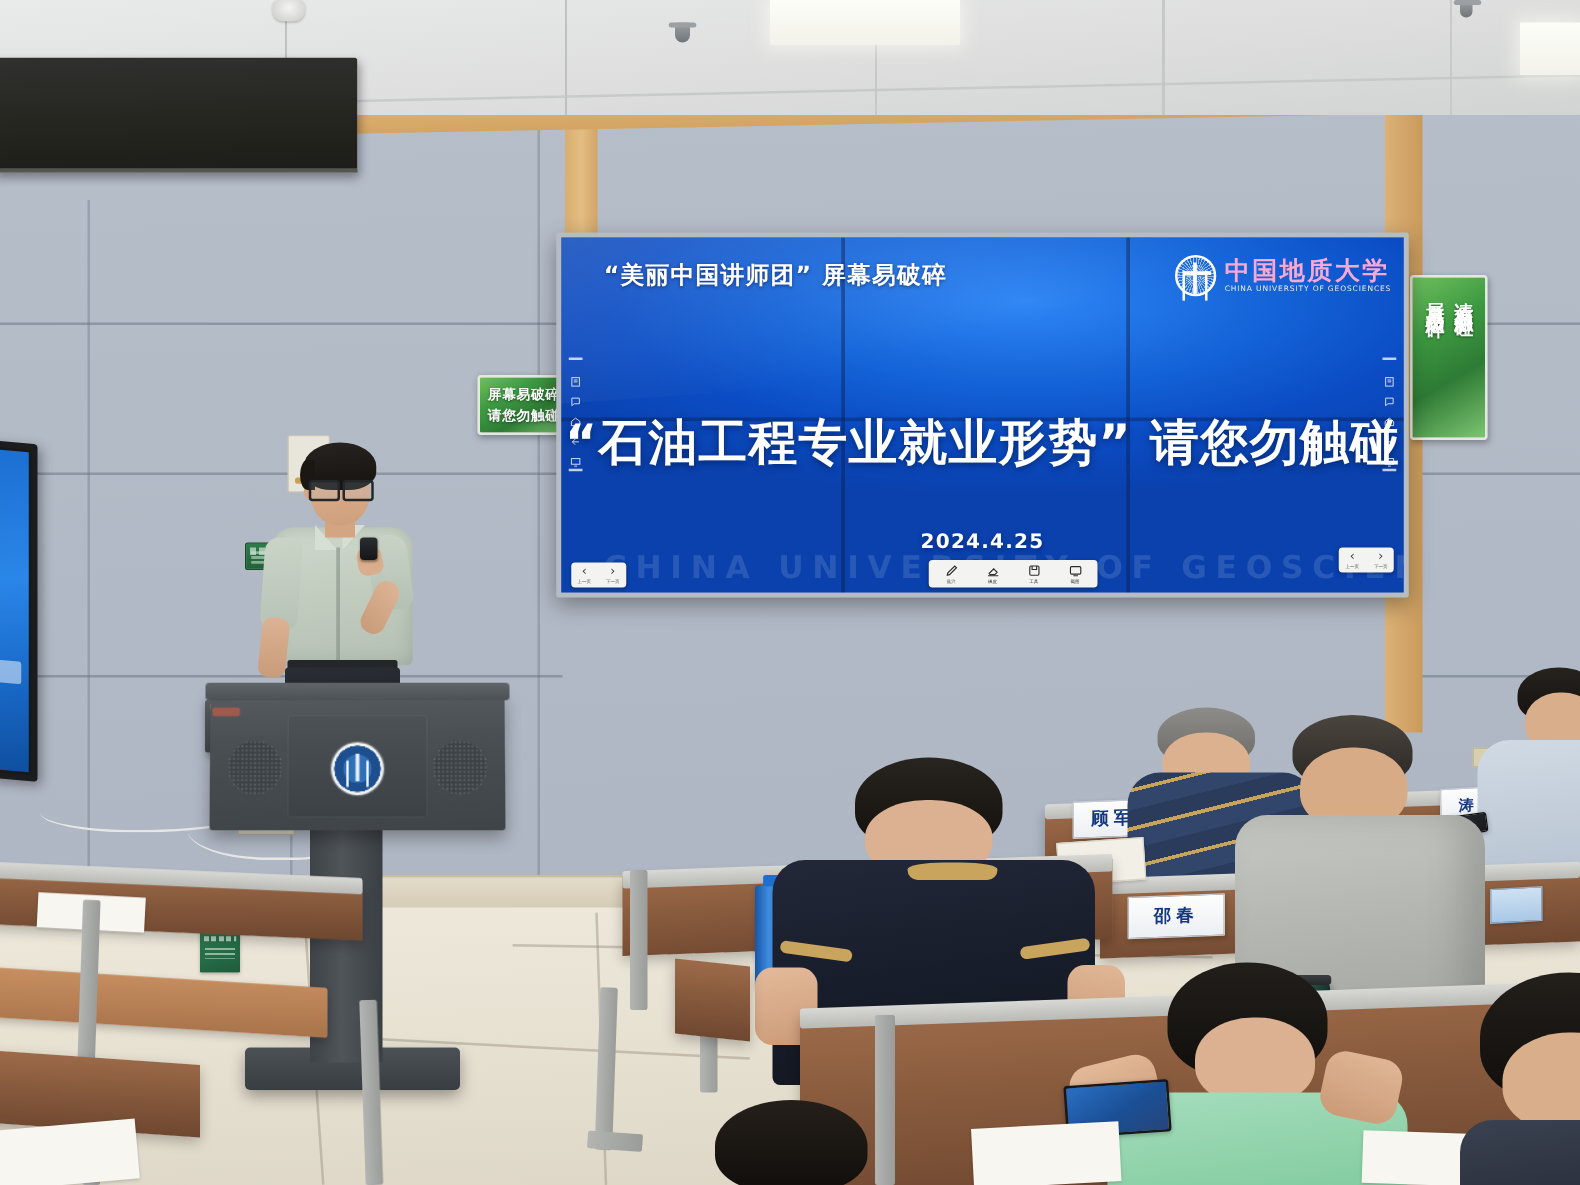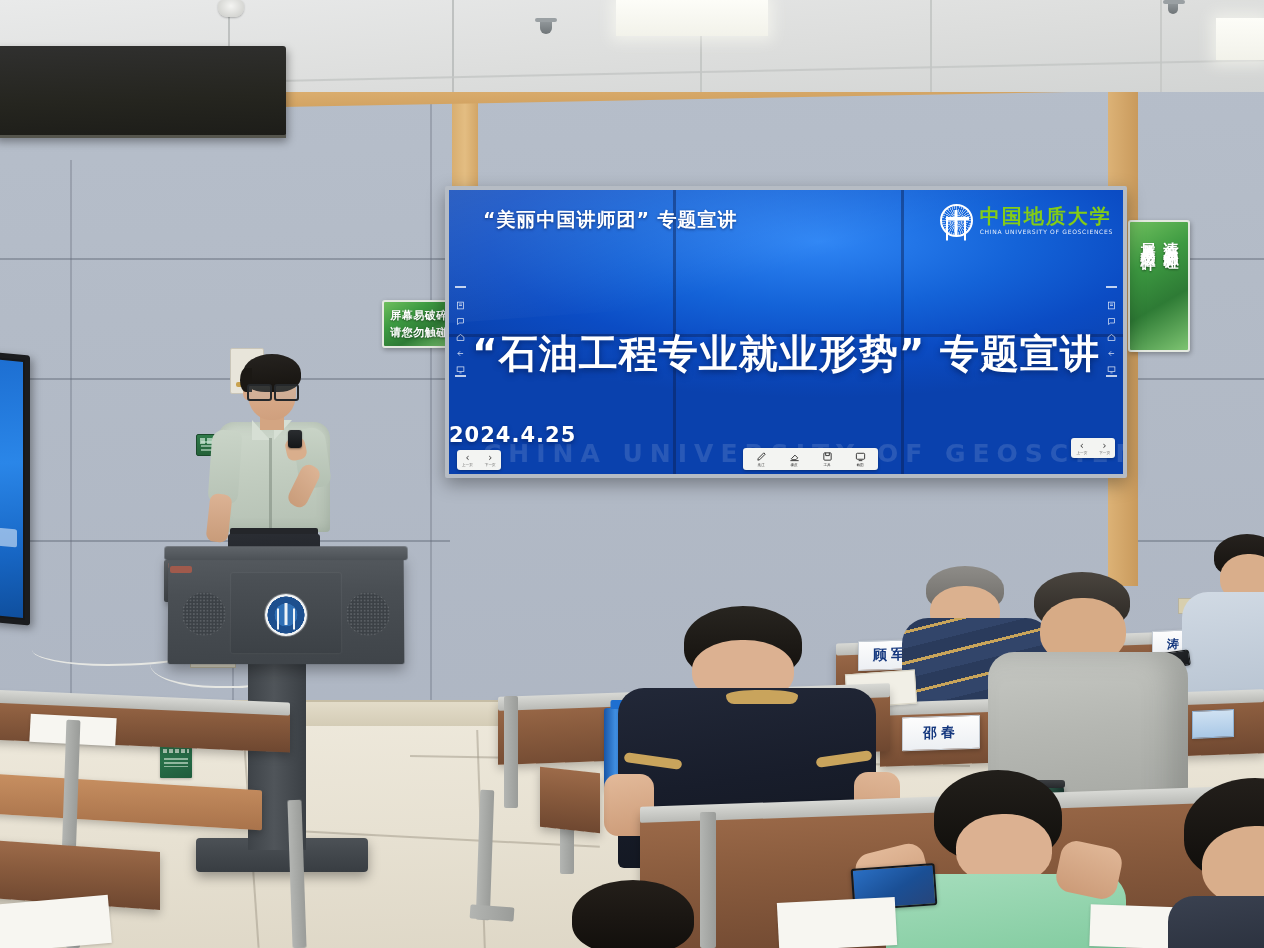--- a/index.html
+++ b/index.html
@@ -218,22 +218,22 @@
   }
   .vw-title2{
     position:absolute; left:0; right:0; top:137px;
     text-align:center;
     font-size:39px; font-weight:700; color:#ffffff; letter-spacing:1px;
     white-space:nowrap;
     text-shadow:0 2px 6px rgba(0,25,80,.7);
   }
   .vw-date{
     position:absolute; left:0; right:0; top:233px;
-    text-align:left;
-    font-size:21px; font-weight:700; color:#ffffff; letter-spacing:1px;
+    text-align:center;
+    font-size:16px; font-weight:700; color:#ffffff; letter-spacing:1px;
     text-shadow:0 2px 4px rgba(0,25,80,.6);
   }
 
   
   .vw-logo{
     position:absolute; right:10px; top:14px;
     display:flex; align-items:center; gap:7px;
   }
   .vw-logo .emblem{
     width:33px; height:33px; border-radius:50%;
@@ -245,21 +245,21 @@
   }
   .vw-logo .emblem::after{
     content:""; position:absolute; left:50%; top:4px; width:3px; height:25px;
     background:#fff; transform:translateX(-50%);
     box-shadow:-9px 6px 0 -0.5px #fff, 9px 6px 0 -0.5px #fff;
   }
   .vw-logo .emblem::before{
     content:""; position:absolute; left:6px; top:11px; width:21px; height:3px; background:#fff;
   }
   .vw-logo .ltext{ display:flex; flex-direction:column; line-height:1; }
-  .vw-logo .cn{ font-size:20px; font-weight:700; color:#84cc16; letter-spacing:2px; }
+  .vw-logo .cn{ font-size:20px; font-weight:700; color:#f9a8d4; letter-spacing:2px; }
   .vw-logo .en{ font-size:6px; color:rgba(255,255,255,.9); letter-spacing:.7px; margin-top:3px; }
 
   
   .vw-toolbar{
     position:absolute; left:294px; bottom:4px;
     background:#f3f4f2; border-radius:3px;
     padding:3px 7px; display:flex; gap:11px;
     box-shadow:0 1px 3px rgba(0,0,0,.3);
   }
   .vw-toolbar .ti{
@@ -607,31 +607,31 @@
   <div class="videowall">
     <div class="vw-inner"></div>
     <div class="vw-sheen"></div>
 
     <div class="vw-watermark-sub">CHINA UNIVERSITY OF GEOSCIENCES</div>
 
     <div class="vw-seam-v" style="left:224px;"></div>
     <div class="vw-seam-v" style="left:452px;"></div>
     <div class="vw-seam-h" style="top:144px;"></div>
 
-    <div class="vw-kicker">“美丽中国讲师团” 专题宣讲</div>
+    <div class="vw-kicker">“美丽中国讲师团” 屏幕易破碎</div>
 
     <div class="vw-logo">
       <div class="emblem"></div>
       <div class="ltext">
         <div class="cn">中国地质大学</div>
         <div class="en">CHINA UNIVERSITY OF GEOSCIENCES</div>
       </div>
     </div>
 
-    <div class="vw-title2">“石油工程专业就业形势” 专题宣讲</div>
+    <div class="vw-title2">“石油工程专业就业形势” 请您勿触碰</div>
     <div class="vw-date">2024.4.25</div>
 
     <div class="vw-toolbar">
       <div class="ti">
         <svg viewBox="0 0 24 24" fill="none" stroke="#2b2b2b" stroke-width="2">
             <path d="M4 20l4-1L20 7l-3-3L5 16z"></path>
           </svg>
         <div class="lb">批注</div>
       </div>
       <div class="ti">

